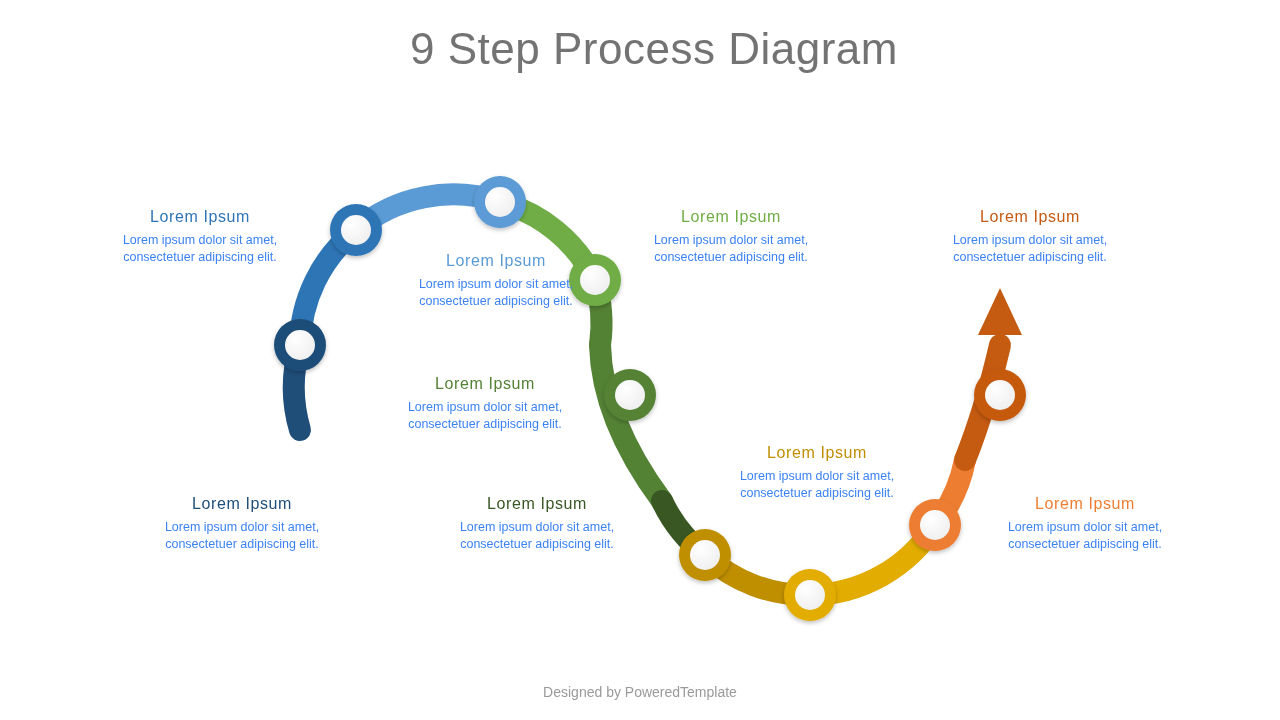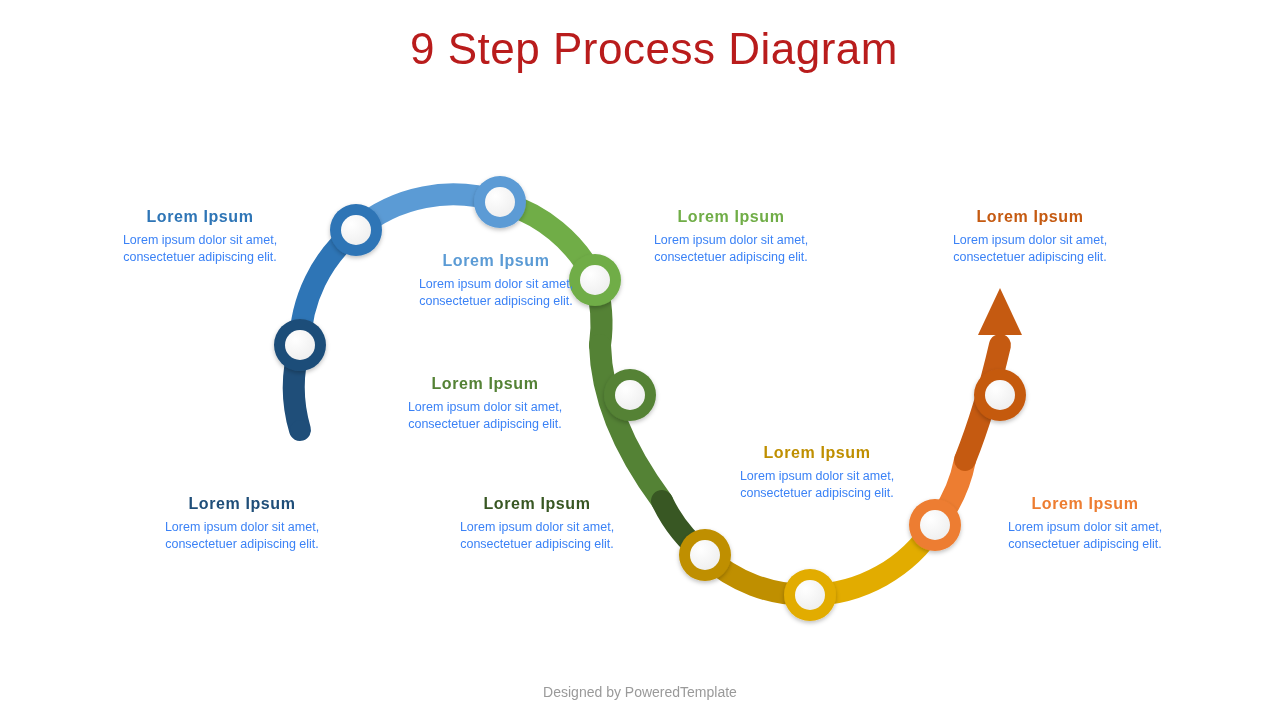--- a/index.html
+++ b/index.html
@@ -12,21 +12,21 @@
     overflow: hidden;
   }
   .title {
     position: absolute;
     top: 24px;
     left: 0;
     width: 100%;
     text-align: center;
     font-size: 44px;
     font-weight: 300;
-    color: #b91c1c;
+    color: #737373;
     letter-spacing: 0.5px;
     padding-left: 28px;
   }
   .footer {
     position: absolute;
     bottom: 20px;
     left: 0;
     width: 100%;
     text-align: center;
     font-size: 14px;
@@ -39,21 +39,21 @@
     width: 1280px;
     height: 720px;
   }
   .step-label {
     position: absolute;
     width: 210px;
     text-align: center;
   }
   .step-label .heading {
     font-size: 16px;
-    font-weight: 700;
+    font-weight: 400;
     margin-bottom: 6px;
     letter-spacing: 0.6px;
   }
   .step-label .body {
     font-size: 12.5px;
     color: #3b82f6;
     line-height: 1.35;
   }
 </style>
 </head>

